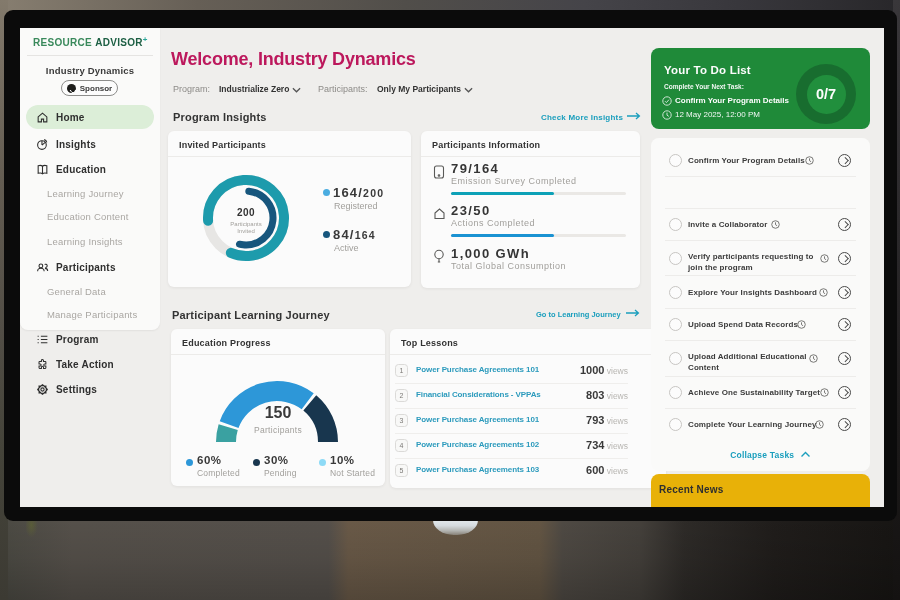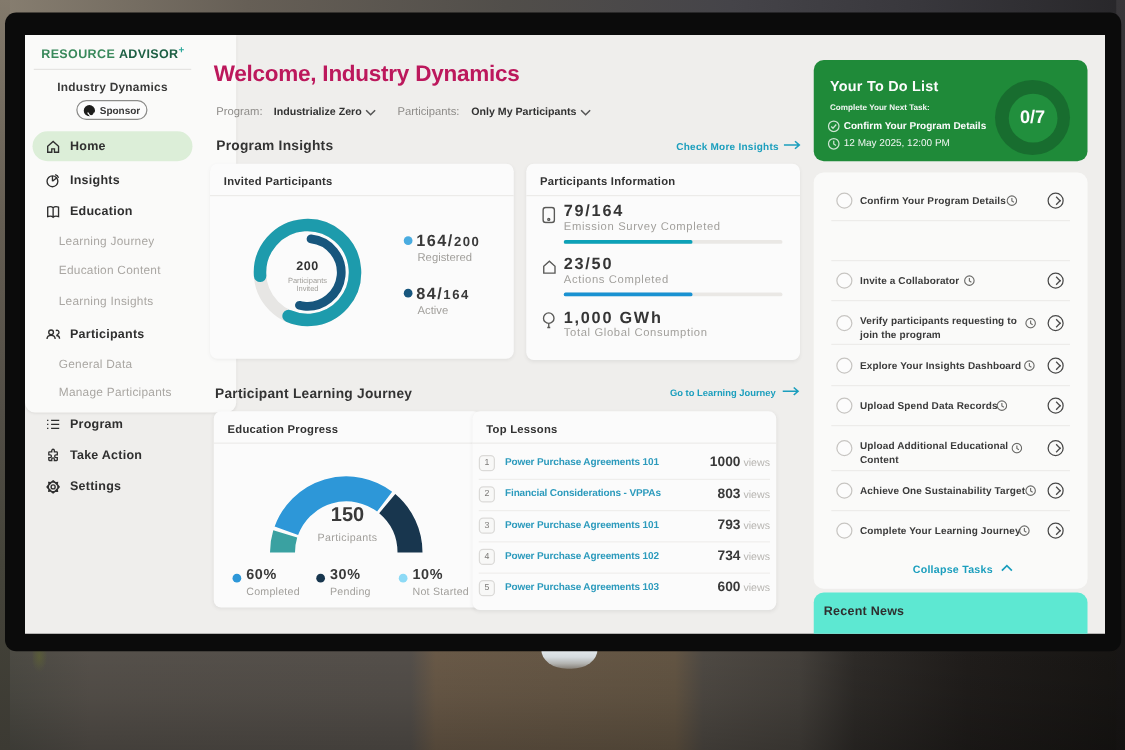--- a/index.html
+++ b/index.html
@@ -7,21 +7,21 @@
   #bgtop{left:0;top:0;width:900px;height:14px;background:linear-gradient(90deg,#877e70 0%,#665f56 22%,#514e4a 45%,#454449 65%,#38373c 82%,#28272a 100%);}
   #bgleft{left:0;top:0;width:8px;height:600px;background:linear-gradient(180deg,#837a6c 0%,#645d52 30%,#524e46 55%,#45443a 75%,#3c3a33 100%);}
   #bgright{left:893px;top:0;width:7px;height:600px;background:linear-gradient(180deg,#39373a 0%,#2a282a 40%,#1c1a1a 70%,#141211 100%);}
   #bgbottom{left:0;top:514px;width:900px;height:86px;background:linear-gradient(90deg,#4b4a43 0%,#56514b 8%,#55504b 36.5%,#6a5a48 38.7%,#645644 60%,#4f4a44 62.5%,#45413c 71%,#2e2b28 76%,#201d1b 86%,#171513 100%);}
   #bgbottom .shade{position:absolute;left:0;top:0;width:900px;height:86px;background:linear-gradient(180deg,rgba(0,0,0,0) 0%,rgba(0,0,0,0.08) 50%,rgba(0,0,0,0.22) 100%);}
   #stand{left:433px;top:518px;width:45px;height:17px;border-radius:3px 3px 22px 22px/2px 2px 16px 16px;background:linear-gradient(180deg,#e8edf0 0%,#d5dbdf 45%,#b3b4b1 75%,#878178 100%);}
   #monitor{left:4px;top:10px;width:893px;height:511px;background:#0b0b0b;border-radius:9px;}
   #screen{left:20px;top:28px;width:864px;height:479px;background:#f1f0ee;overflow:hidden;filter:blur(0.3px) brightness(0.99);}
 
   
-  #sidebar{left:0;top:0;width:140px;height:302px;background:#fdfdfc;border-radius:0 0 8px 8px;box-shadow:0 1px 2px rgba(0,0,0,0.06);padding-left:29px;}
+  #sidebar{left:0;top:0;width:140px;height:302px;background:#fdfdfc;border-radius:0 0 8px 8px;box-shadow:0 1px 2px rgba(0,0,0,0.06);}
   #logo{left:13px;top:7px;font-size:10px;font-weight:bold;letter-spacing:0.3px;color:#3a8a5c;white-space:nowrap;}
   #logo b{color:#1d6044;}
   #logo sup{color:#2aa89b;font-size:8px;}
   .sdiv{left:7px;top:27px;width:126px;height:1px;background:#e7e6e4;}
   #orgname{left:0;top:37px;width:140px;text-align:center;font-size:9.5px;font-weight:bold;color:#3a3a3a;letter-spacing:0.2px;}
   #sponsor{left:41px;top:52px;width:55px;height:14px;border:1px solid #8e8e8c;border-radius:8px;background:#fff;display:flex;align-items:center;justify-content:center;}
   #sponsor .ic{width:9px;height:9px;border-radius:50%;background:#1d1d1b;margin-right:4px;position:relative;}
   #sponsor .ic:after{content:"";position:absolute;left:3px;top:3px;width:4px;height:4px;border-radius:50%;border:1px solid #fff;border-top-color:transparent;border-left-color:transparent;transform:rotate(45deg);}
   #sponsor span{font-size:8px;font-weight:bold;color:#3a3a3a;}
   .mi{left:6px;width:128px;height:24px;display:flex;align-items:center;}
@@ -69,21 +69,21 @@
   #ring .inner{width:39px;height:39px;border-radius:50%;background:#21903e;display:flex;align-items:center;justify-content:center;font-size:14.5px;font-weight:bold;color:#fff;letter-spacing:0;}
   #tasks{left:631px;top:110px;width:219px;height:333px;background:#fdfdfc;border-radius:8px;}
   .trow{position:absolute;left:0;width:219px;}
   .tradio{position:absolute;left:18px;width:13px;height:13px;border-radius:50%;border:1.3px solid #c9c7c4;background:#fff;box-sizing:border-box;}
   .tlabel{position:absolute;left:37px;font-size:8px;font-weight:bold;color:#3c3c3c;letter-spacing:0.1px;line-height:11px;}
   .tq{position:absolute;width:9px;height:9px;}
   .tgo{position:absolute;left:187px;width:13px;height:13px;border-radius:50%;border:1.3px solid #4a4a4a;box-sizing:border-box;}
   .tgo:after{content:"";position:absolute;left:3.5px;top:3px;width:3.5px;height:3.5px;border-right:1.3px solid #4a4a4a;border-top:1.3px solid #4a4a4a;transform:rotate(45deg);}
   .tsep{position:absolute;left:14px;width:191px;height:1px;background:#efeeec;}
   #collapse{position:absolute;left:10px;top:312px;width:219px;text-align:center;font-size:8.5px;font-weight:bold;color:#1ba0bf;letter-spacing:0.2px;}
-  #news{left:631px;top:446px;width:219px;height:40px;background:#5eead4;border-radius:8px 8px 0 0;}
+  #news{left:631px;top:446px;width:219px;height:40px;background:#eab308;border-radius:8px 8px 0 0;}
   #news span{position:absolute;left:8px;top:10px;font-size:10px;font-weight:bold;color:#2f2f2f;letter-spacing:0.2px;}
 </style>
 </head>
 <body>
 <div class="abs" id="bgtop"></div>
 <div class="abs" id="bgbottom">
     <div class="shade"></div>
   </div>
 <div class="abs" id="bgleft"></div>
 <div class="abs" id="bgright"></div>
@@ -241,21 +241,21 @@
     <div class="abs" style="left:26px;top:125px;font-size:11.5px;font-weight:bold;color:#3a3a3a;letter-spacing:0.5px;">60%</div>
     <div class="abs" style="left:26px;top:139px;font-size:8.5px;color:#a3a19d;letter-spacing:0.2px;">Completed</div>
     <span class="abs dot" style="left:82px;top:130px;background:#18374f;"></span>
     <div class="abs" style="left:93px;top:125px;font-size:11.5px;font-weight:bold;color:#3a3a3a;letter-spacing:0.5px;">30%</div>
     <div class="abs" style="left:93px;top:139px;font-size:8.5px;color:#a3a19d;letter-spacing:0.2px;">Pending</div>
     <span class="abs dot" style="left:148px;top:130px;background:#8edcf8;"></span>
     <div class="abs" style="left:159px;top:125px;font-size:11.5px;font-weight:bold;color:#3a3a3a;letter-spacing:0.5px;">10%</div>
     <div class="abs" style="left:159px;top:139px;font-size:8.5px;color:#a3a19d;letter-spacing:0.2px;">Not Started</div>
   </div>
 
-  <div class="abs card" style="left:358px;top:301px;width:243px;height:159px;">
+  <div class="abs card" style="left:370px;top:301px;width:243px;height:159px;padding-left:33px;">
     <div class="chead">Top Lessons</div>
     <div class="cdiv"></div>
     <div class="lrow" style="top:29px;">
         <span class="lbadge">1</span>
         <span class="llink">Power Purchase Agreements 101</span>
         <span class="lviews"><b>1000</b> views</span>
       </div>
     <div class="lsep" style="top:54px;"></div>
     <div class="lrow" style="top:54px;">
         <span class="lbadge">2</span>

